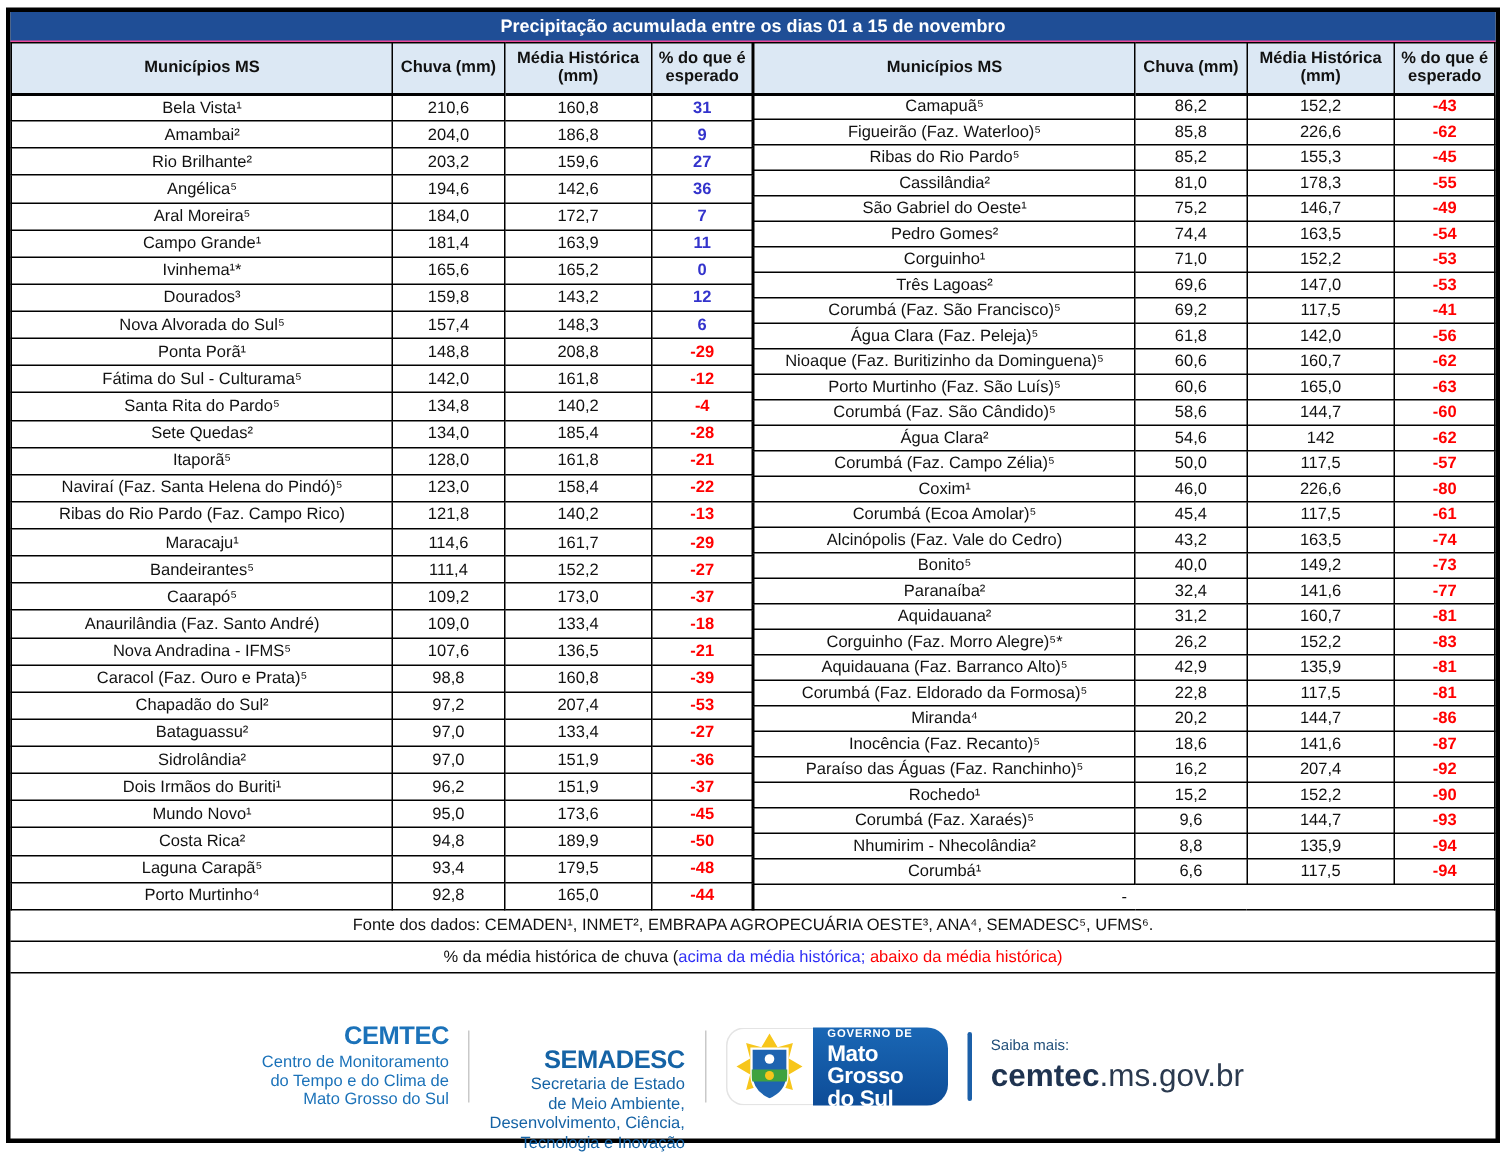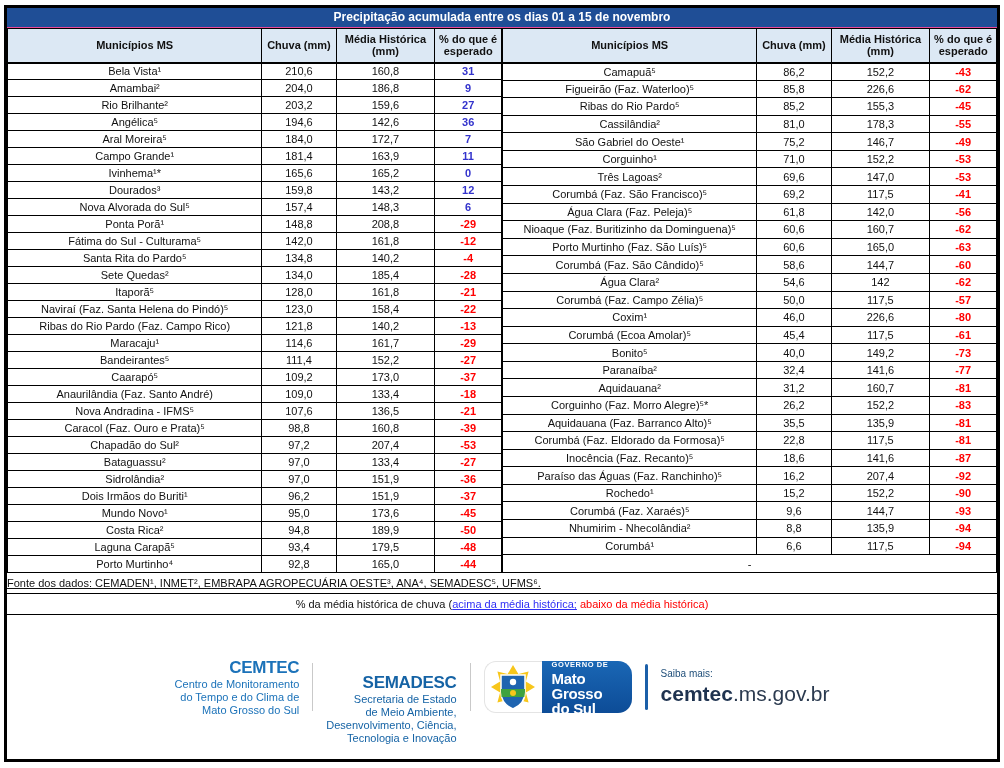--- a/index.html
+++ b/index.html
@@ -15,25 +15,25 @@
   table { border-collapse:collapse; table-layout:fixed; width:50%; }
   col.c-muni { width:51.5%; } col.c-chuva { width:15%; } col.c-media { width:20%; } col.c-pct { width:13.5%; }
   th { background:#DCE8F4; border:1px solid #000; border-bottom:2px solid #000; color:#111;
     font-size:11px; font-weight:bold; height:34px; padding:0 2px; text-align:center; line-height:1.15; }
   td { border:1px solid #000; font-size:11px; color:#111; text-align:center; height:17px;
     padding:0 2px; overflow:hidden; white-space:nowrap; }
   td.pct { font-weight:bold; }
   td.pct.pos { color:#3333CC; }
   td.pct.neg { color:#FF0000; }
 
-  .fonte-row { border-bottom:1px solid #000; text-align:left; font-size:11px; color:#111;
-    height:21px; line-height:20px; flex:0 0 auto;text-decoration:underline; }
+  .fonte-row { border-bottom:1px solid #000; text-align:center; font-size:11px; color:#111;
+    height:21px; line-height:20px; flex:0 0 auto; }
   .legend-row { border-bottom:1px solid #000; text-align:center; font-size:11px; color:#111;
     height:21px; line-height:20px; flex:0 0 auto; }
-  .legend-above { color:#2E2EF5;text-decoration:underline; }
+  .legend-above { color:#2E2EF5; }
   .legend-below { color:#FF0000; margin-left:3px; }
   .legend-suffix { color:#FF0000; }
 
   .branding { flex:1; display:flex; align-items:center; justify-content:center; gap:13px; padding:4px 0; }
   .brand-block { text-align:right; line-height:1.18; }
   .brand-title { font-weight:bold; font-size:17px; letter-spacing:-0.3px; }
   .cemtec { color:#1B72B9; }
   .semadesc { color:#1563A5;margin-top:44px; }
   .brand-sub { font-size:11px; }
   .v-sep-gray { width:1px; height:48px; background:#C9C9C9; }
@@ -298,20 +298,26 @@
               <td class="num">178,3</td>
               <td class="pct neg">-55</td>
             </tr>
             <tr>
               <td class="muni">São Gabriel do Oeste¹</td>
               <td class="num">75,2</td>
               <td class="num">146,7</td>
               <td class="pct neg">-49</td>
             </tr>
             <tr>
+              <td class="muni">Pedro Gomes²</td>
+              <td class="num">74,4</td>
+              <td class="num">163,5</td>
+              <td class="pct neg">-54</td>
+            </tr>
+            <tr>
               <td class="muni">Corguinho¹</td>
               <td class="num">71,0</td>
               <td class="num">152,2</td>
               <td class="pct neg">-53</td>
             </tr>
             <tr>
               <td class="muni">Três Lagoas²</td>
               <td class="num">69,6</td>
               <td class="num">147,0</td>
               <td class="pct neg">-53</td>
@@ -364,20 +370,26 @@
               <td class="num">226,6</td>
               <td class="pct neg">-80</td>
             </tr>
             <tr>
               <td class="muni">Corumbá (Ecoa Amolar)⁵</td>
               <td class="num">45,4</td>
               <td class="num">117,5</td>
               <td class="pct neg">-61</td>
             </tr>
             <tr>
+              <td class="muni">Alcinópolis (Faz. Vale do Cedro)</td>
+              <td class="num">43,2</td>
+              <td class="num">163,5</td>
+              <td class="pct neg">-74</td>
+            </tr>
+            <tr>
               <td class="muni">Bonito⁵</td>
               <td class="num">40,0</td>
               <td class="num">149,2</td>
               <td class="pct neg">-73</td>
             </tr>
             <tr>
               <td class="muni">Paranaíba²</td>
               <td class="num">32,4</td>
               <td class="num">141,6</td>
               <td class="pct neg">-77</td>
@@ -389,29 +401,35 @@
               <td class="pct neg">-81</td>
             </tr>
             <tr>
               <td class="muni">Corguinho (Faz. Morro Alegre)⁵*</td>
               <td class="num">26,2</td>
               <td class="num">152,2</td>
               <td class="pct neg">-83</td>
             </tr>
             <tr>
               <td class="muni">Aquidauana (Faz. Barranco Alto)⁵</td>
-              <td class="num">35,5</td>
+              <td class="num">42,9</td>
               <td class="num">135,9</td>
               <td class="pct neg">-81</td>
             </tr>
             <tr>
               <td class="muni">Corumbá (Faz. Eldorado da Formosa)⁵</td>
               <td class="num">22,8</td>
               <td class="num">117,5</td>
               <td class="pct neg">-81</td>
+            </tr>
+            <tr>
+              <td class="muni">Miranda⁴</td>
+              <td class="num">20,2</td>
+              <td class="num">144,7</td>
+              <td class="pct neg">-86</td>
             </tr>
             <tr>
               <td class="muni">Inocência (Faz. Recanto)⁵</td>
               <td class="num">18,6</td>
               <td class="num">141,6</td>
               <td class="pct neg">-87</td>
             </tr>
             <tr>
               <td class="muni">Paraíso das Águas (Faz. Ranchinho)⁵</td>
               <td class="num">16,2</td>

